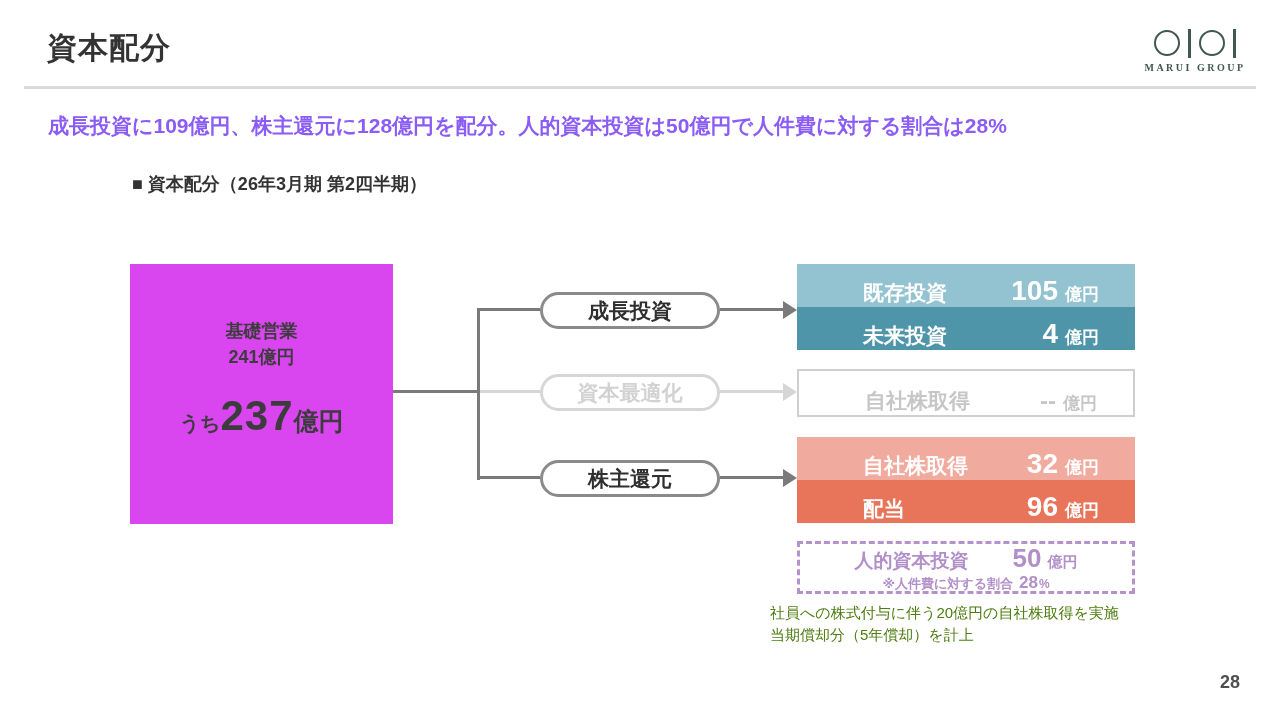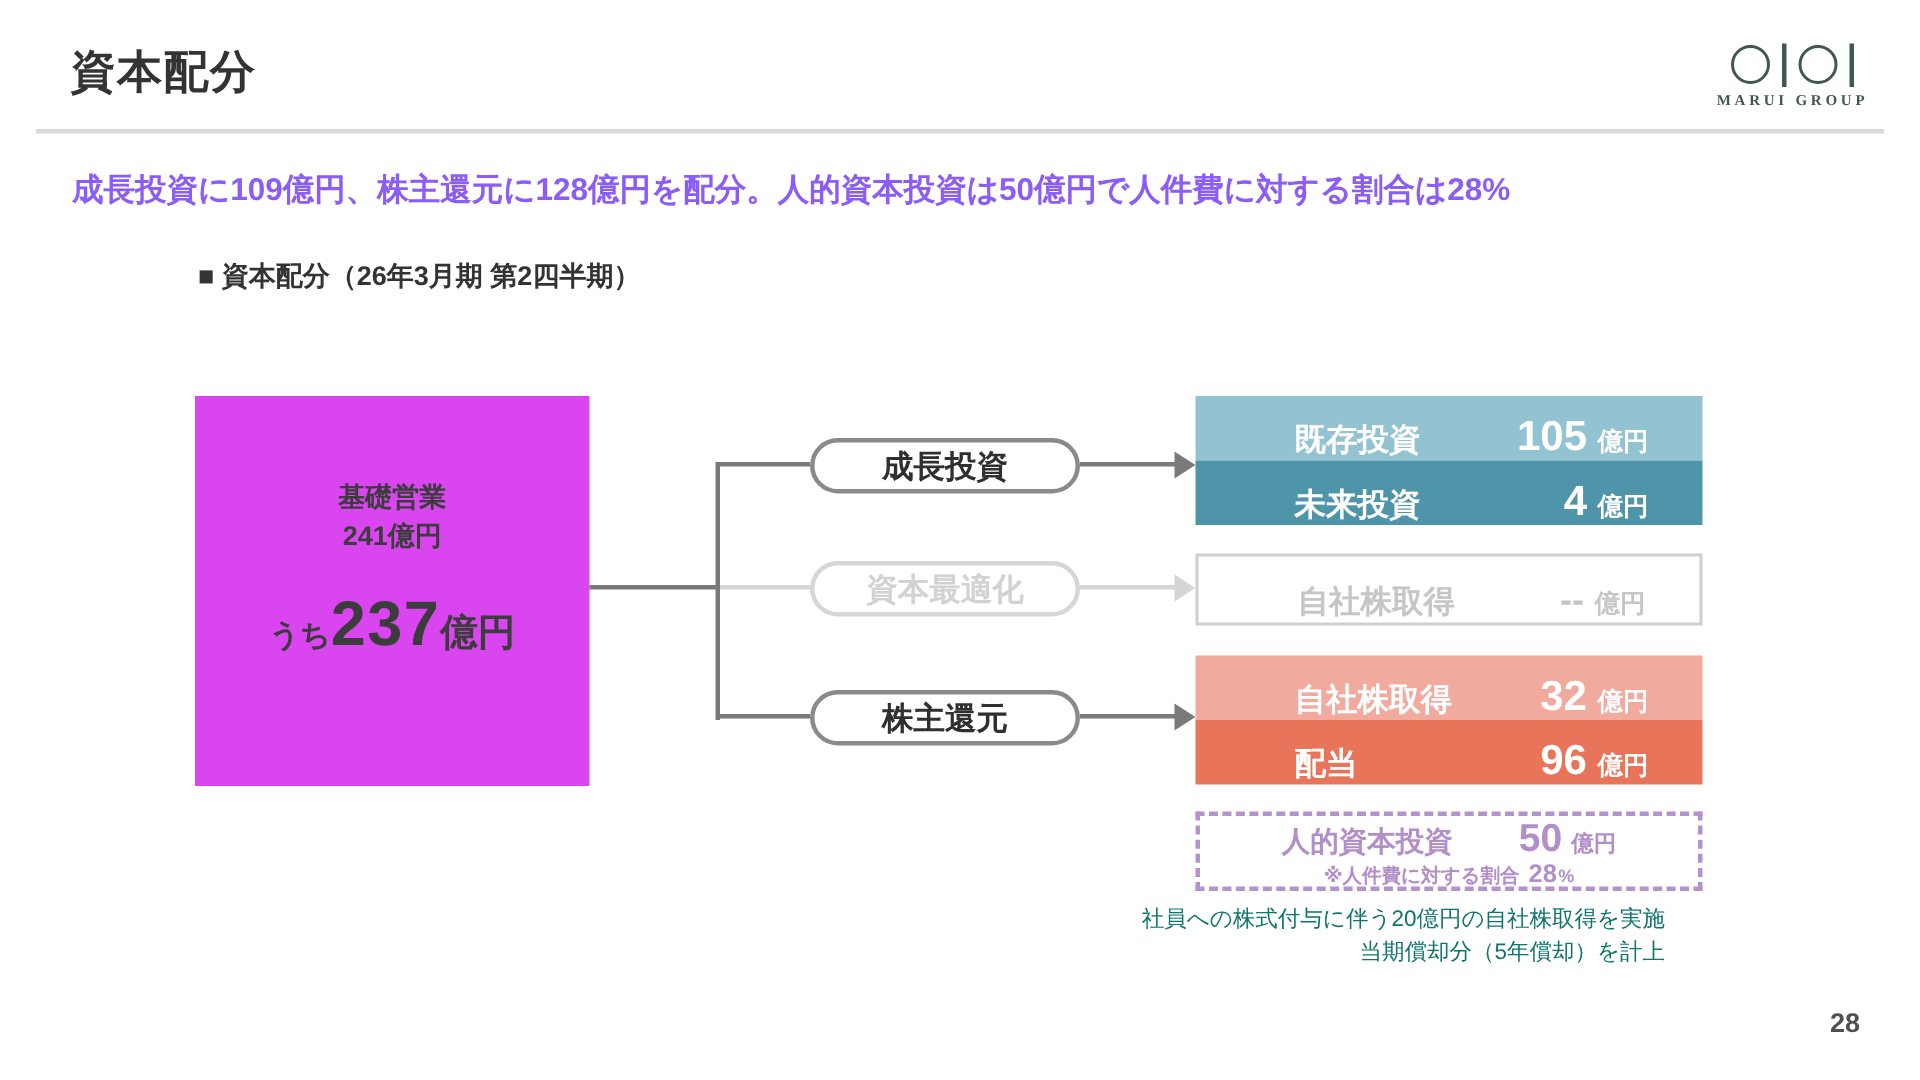--- a/index.html
+++ b/index.html
@@ -58,21 +58,21 @@
   .hc-line1 { display: flex; align-items: baseline; }
   .hc-line1 .hc-label { font-size: 19px; }
   .hc-line1 .hc-num { font-size: 26px; margin-left: 44px; }
   .hc-line1 .hc-unit { font-size: 15px; margin-left: 6px; }
   .hc-line2 { display: flex; align-items: baseline; margin-top: -1px; }
   .hc-line2 .hc-note-label { font-size: 13px; }
   .hc-line2 .hc-note-num { font-size: 17px; margin-left: 6px; }
   .hc-line2 .hc-note-unit { font-size: 12px; margin-left: 1px; }
 
   
-  .footnotes { position: absolute; left: 732px; top: 602px; width: 378px; text-align: right; font-size: 15px; color: #0f766e; line-height: 22px; }
+  .footnotes { position: absolute; left: 770px; top: 602px; width: 378px; text-align: left; font-size: 15px; color: #4d7c0f; line-height: 22px; }
 
   .page-number { position: absolute; right: 40px; top: 672px; font-size: 18px; font-weight: bold; color: #4f4f4f; }
 </style>
 </head>
 <body>
 
 <div class="slide">
 
   <div class="title">資本配分</div>
   <div class="logo">

